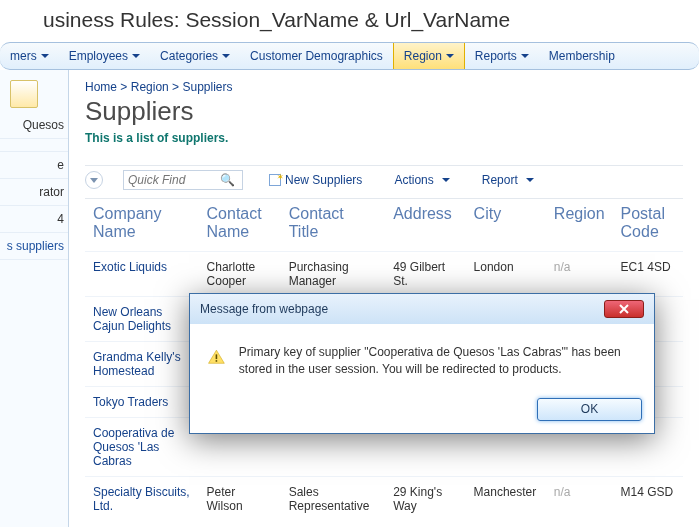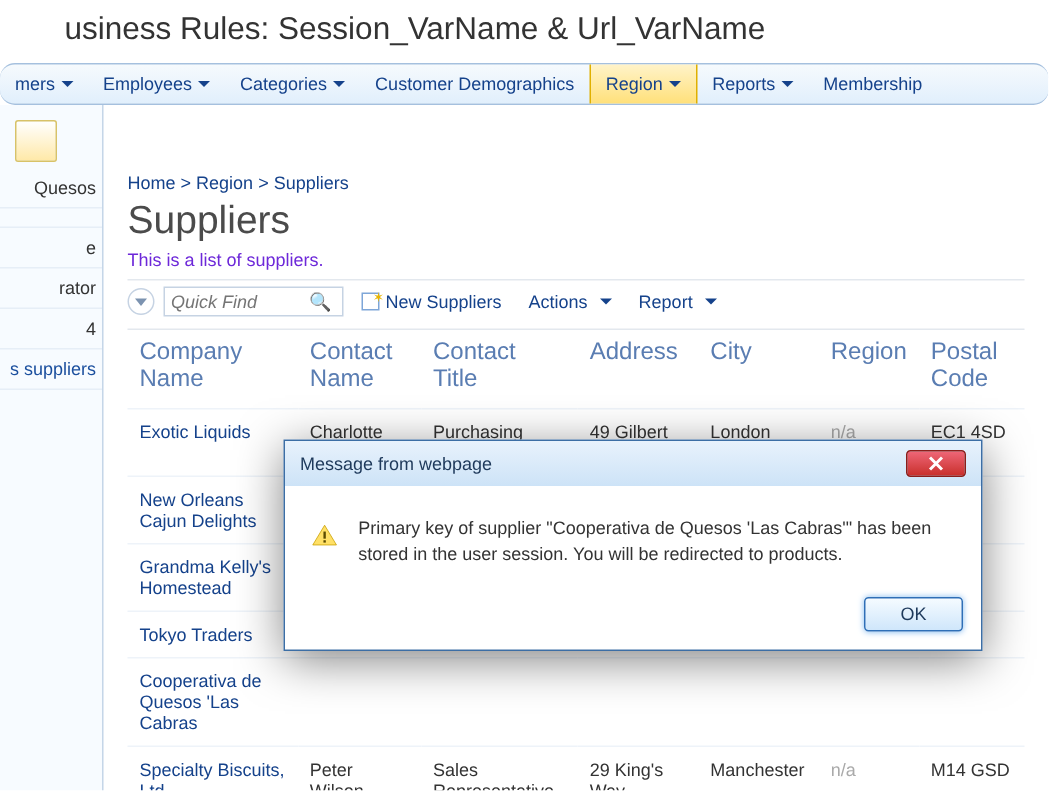--- a/index.html
+++ b/index.html
@@ -9,46 +9,46 @@
 .menubar { background: linear-gradient(#f6fafd, #e1effc); border-top: 1px solid #a5c0de; border-bottom: 1px solid #a5c0de; height: 28px; display: flex; align-items: stretch; border-radius: 10px; }
 .menu-item { display: flex; align-items: center; padding: 0 10px; color: #15428b; cursor: pointer; font-size: 12px; }
 .menu-item.active { background: linear-gradient(#fff3c9,#ffe07a); border-left: 1px solid #e0b000; border-right: 1px solid #e0b000; }
 .caret { width: 0; height: 0; border-left: 4px solid transparent; border-right: 4px solid transparent; border-top: 4px solid #15428b; margin-left: 4px; }
 .layout { display: flex; height: calc(527px - 70px); }
 .sidebar { width: 69px; background: #f7fbff; border-right: 1px solid #c5d6e8; padding-top: 6px; overflow: hidden; }
 .side-icon { width: 28px; height: 28px; margin: 4px 10px; background: linear-gradient(#fff,#ffe9a8); border: 1px solid #d8c268; border-radius: 2px; }
 .side-list div { padding: 6px 4px; color: #333; border-bottom: 1px solid #e6eef7; font-size: 12px; white-space: nowrap; text-align: right; }
 .side-list .link { color: #1b4f9e; }
 .main { flex: 1; padding: 10px 16px; overflow: hidden; }
-.breadcrumb { color: #15428b; font-size: 12px; margin-bottom: 2px; margin-top: 35px; }
+.breadcrumb { color: #15428b; font-size: 12px; margin-bottom: 2px; }
 .breadcrumb a { color: #15428b; text-decoration: none; }
 .page-title { font-size: 26px; color: #4b4b4b; font-weight: normal; margin-bottom: 4px; }
-.subtitle { color: #6d28d9; margin-bottom: 6px; }
-.toolbar { display: flex; align-items: center; gap: 6px; padding: 4px 0 8px 0; border-top: 1px solid #e3e8ee; border-bottom: 1px solid #e3e8ee; }
+.subtitle { color: #0f766e; margin-bottom: 20px; font-weight: bold; }
+.toolbar { display: flex; align-items: center; gap: 20px; padding: 4px 0 8px 0; border-top: 1px solid #e3e8ee; border-bottom: 1px solid #e3e8ee; }
 .chevron-btn { width: 18px; height: 18px; border: 1px solid #c6d3e3; border-radius: 50%; display: flex; align-items: center; justify-content: center; background: #fff; }
 .chev { width: 0; height: 0; border-left: 4px solid transparent; border-right: 4px solid transparent; border-top: 5px solid #7c93b0; }
 .searchbox { display: flex; align-items: center; border: 1px solid #c6d3e3; background: #fff; height: 20px; width: 120px; }
 .searchbox input { border: none; outline: none; width: 96px; font-style: italic; color: #888; padding: 0 4px; font-size: 12px; }
 .search-icon { font-size: 12px; color: #6e88a8; padding-right: 4px; }
 .tool-link { color: #15428b; cursor: pointer; display: flex; align-items: center; gap: 4px; padding: 0 6px; }
 .new-icon { width: 12px; height: 12px; background: #fff; border: 1px solid #7ea6d8; position: relative; }
 .new-icon::after { content: "✶"; color: #e7b400; font-size: 9px; position: absolute; top: -3px; right: -4px; }
 table.grid { width: 100%; border-collapse: collapse; }
 table.grid th { text-align: left; color: #5a7db2; font-weight: normal; padding: 6px 8px 10px 8px; font-size: 16px; vertical-align: top; }
 table.grid td { padding: 8px 8px; color: #333; vertical-align: top; border-top: 1px solid #eef3f9; }
 table.grid td.link { color: #15428b; }
 table.grid td.na { color: #aaa; }
 .dialog { position: absolute; left: 189px; top: 293px; width: 466px; background: #fff; border: 1px solid #3c6ea5; box-shadow: 0 6px 30px rgba(0,0,0,0.5); }
 .dialog-title { background: linear-gradient(#e8f2fc, #cde3f7); padding: 6px 10px; font-size: 12px; color: #1e395b; display: flex; justify-content: space-between; align-items: center; }
 .close-btn { width: 40px; height: 18px; background: linear-gradient(#e67,#c9302c); border: 1px solid #8b1e1a; border-radius: 3px; color: #fff; display: flex; align-items: center; justify-content: center; font-weight: bold; font-size: 11px; }
 .dialog-body { display: flex; padding: 20px 18px 12px 18px; gap: 14px; }
 .warn-icon { width: 30px; height: 26px; }
 .dialog-text { color: #333; font-size: 12px; line-height: 1.4; }
 .dialog-footer { display: flex; justify-content: flex-end; padding: 8px 12px 12px 12px; }
-.ok-btn { width: 66px; height: 23px; background: linear-gradient(#f5fbff,#cfe6fb); border: 1px solid #2f6fb7; border-radius: 3px; color: #1e395b; font-size: 12px; box-shadow: 0 0 4px #7fb8ef; cursor: pointer; }
+.ok-btn { width: 105px; height: 23px; background: linear-gradient(#f5fbff,#cfe6fb); border: 1px solid #2f6fb7; border-radius: 3px; color: #1e395b; font-size: 12px; box-shadow: 0 0 4px #7fb8ef; cursor: pointer; }
 </style>
 </head>
 <body>
 
 <div class="header">
   <h1>usiness Rules: Session_VarName &amp; Url_VarName</h1>
 </div>
 
 <div class="menubar" id="menubar">
     <div class="menu-item">

